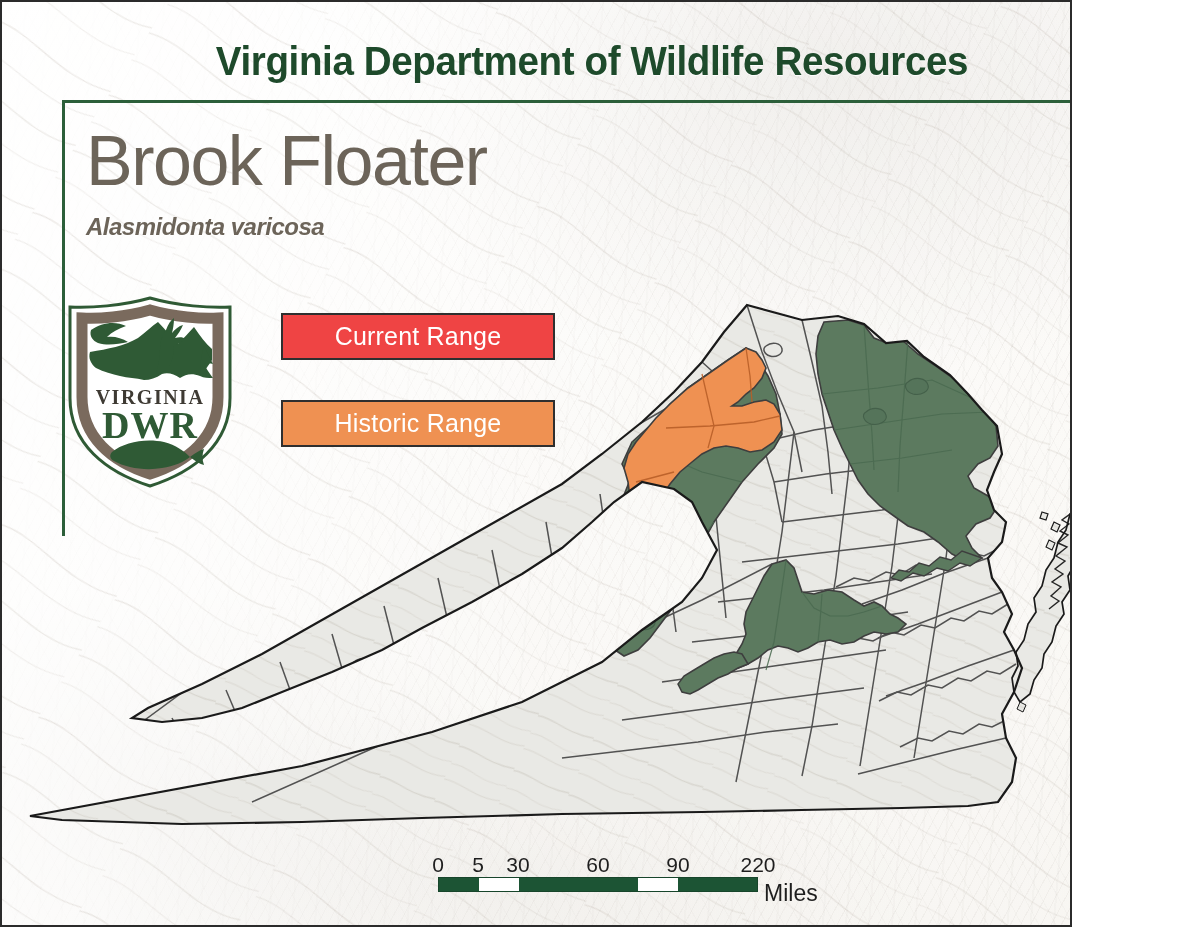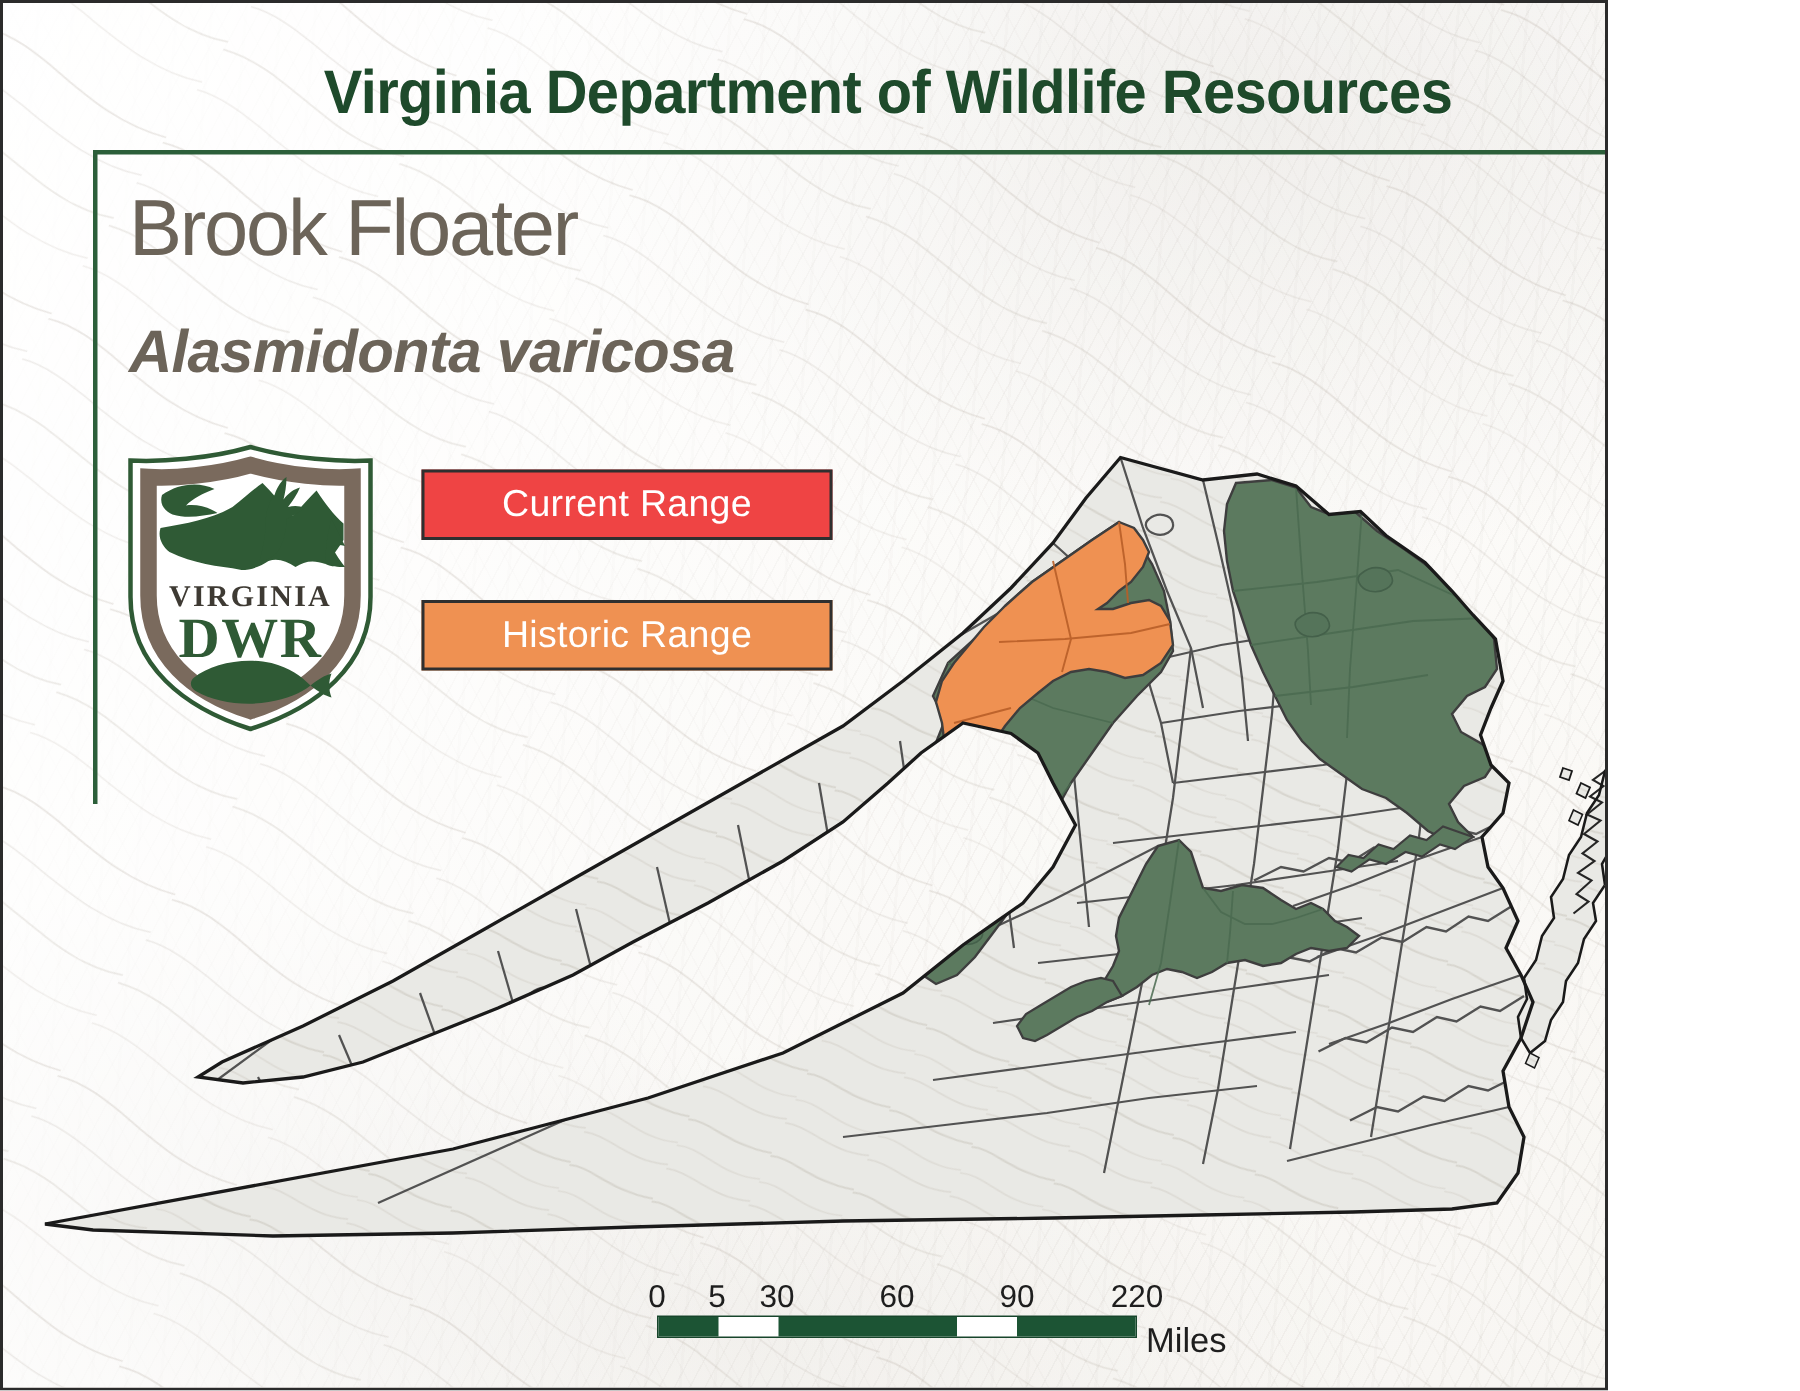--- a/index.html
+++ b/index.html
@@ -28,37 +28,37 @@
   #mapwrap svg{position:absolute;inset:0;width:1200px;height:927px;}
 
   
   #title{position:absolute;left:0;top:36px;width:1180px;text-align:center;
     font-family:"Liberation Sans",sans-serif;font-weight:bold;font-size:41px;letter-spacing:-.4px;
     color:#1e4a2b;white-space:nowrap;transform:scaleX(.94);transform-origin:50% 50%;
     text-shadow:0 1px 0 rgba(255,255,255,.85);}
   #rule-h{position:absolute;left:60px;top:98px;width:1083px;height:3px;background:#2c5f3a;}
   #rule-v{position:absolute;left:60px;top:98px;width:3px;height:436px;background:#2c5f3a;}
 
-  #common{position:absolute;left:84px;top:124px;font-size:53px;line-height:1;
+  #common{position:absolute;left:84px;top:124px;font-size:70px;line-height:1;
     color:#6c6459;font-weight:normal;letter-spacing:-1.5px;
     text-shadow:0 1px 1px rgba(255,255,255,.8);}
-  #sci{position:absolute;left:84px;top:213px;font-size:40px;line-height:1;
+  #sci{position:absolute;left:84px;top:213px;font-size:24px;line-height:1;
     color:#6c6459;font-weight:bold;font-style:italic;letter-spacing:-.5px;
     text-shadow:0 1px 1px rgba(255,255,255,.8);}
 
   
   .legend-box{position:absolute;left:279px;width:274px;height:47px;
     border:2px solid #2f2f2f;box-sizing:border-box;
     display:flex;align-items:center;justify-content:center;
     color:#ffffff;font-size:25px;letter-spacing:.2px;}
   #legend-current{top:311px;background:#ef4444;}
   #legend-historic{top:398px;background:#ef9152;}
 
   
-  #logo{position:absolute;left:77px;top:292px;width:176px;height:196px;}
+  #logo{position:absolute;left:60px;top:292px;width:176px;height:196px;}
 
   
   #scalebar{position:absolute;left:436px;top:851px;width:320px;}
   #scale-nums{position:relative;height:24px;font-size:21px;color:#1e1e1e;}
   .snum{position:absolute;top:0;transform:translateX(-50%);white-space:nowrap;}
   #scale-track{position:relative;height:15px;width:320px;border:1px solid #17452b;box-sizing:border-box;background:#ffffff;}
   .sseg{position:absolute;top:0;height:13px;background:#1c5434;}
   #scale-unit{position:absolute;left:762px;top:866px;font-size:23px;color:#1e1e1e;margin-top:12px;}
 
   

